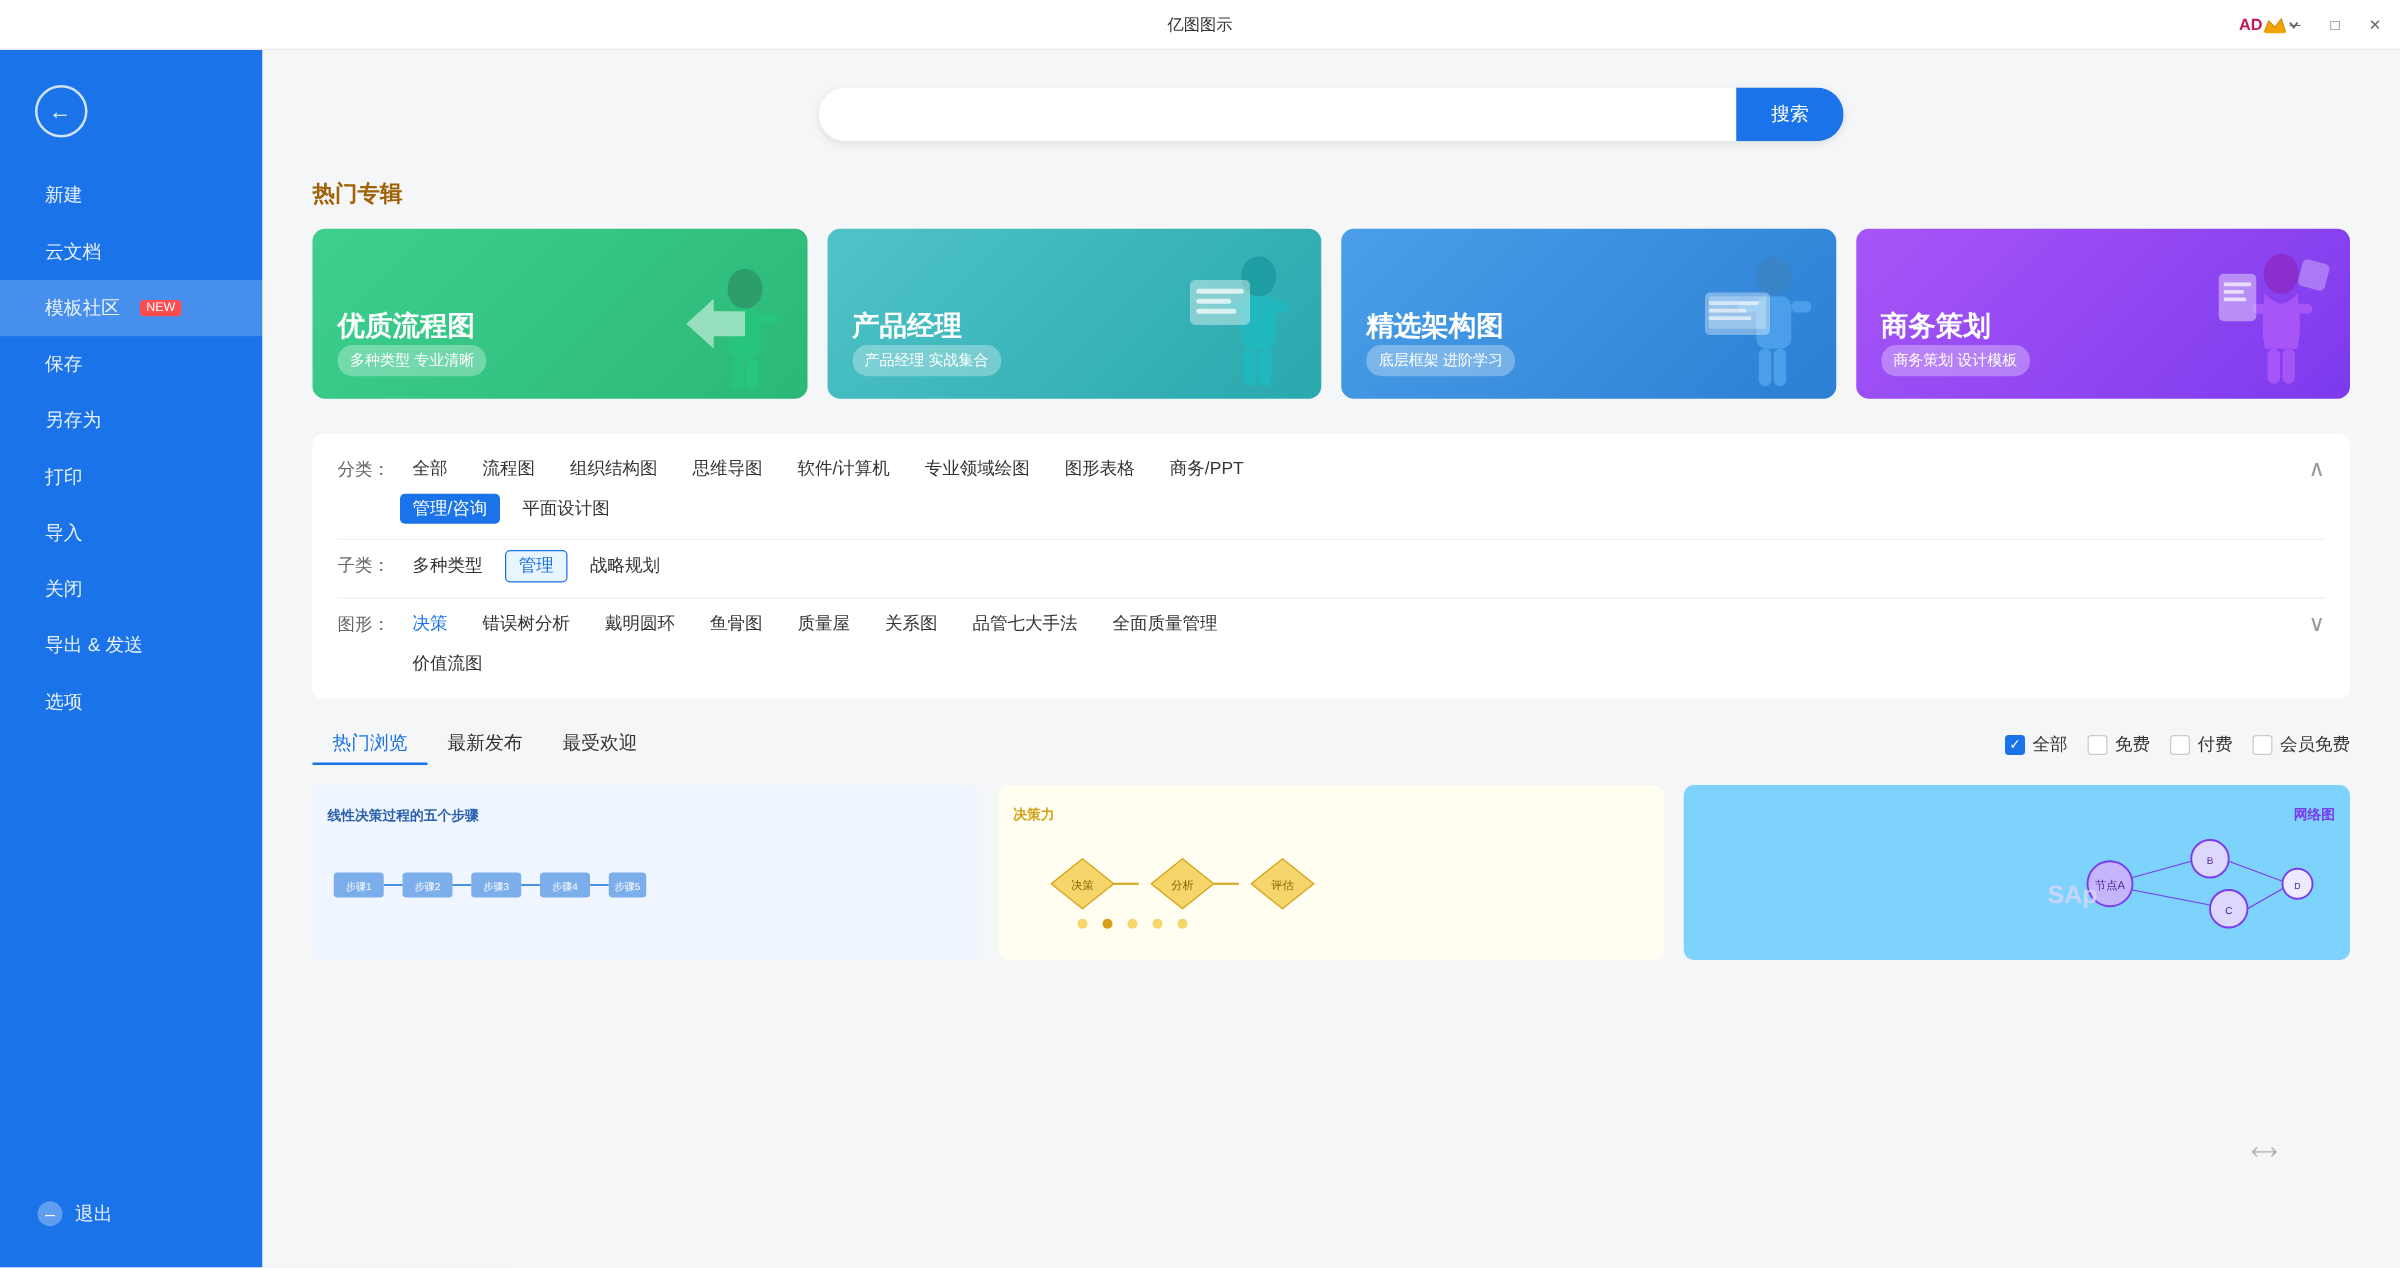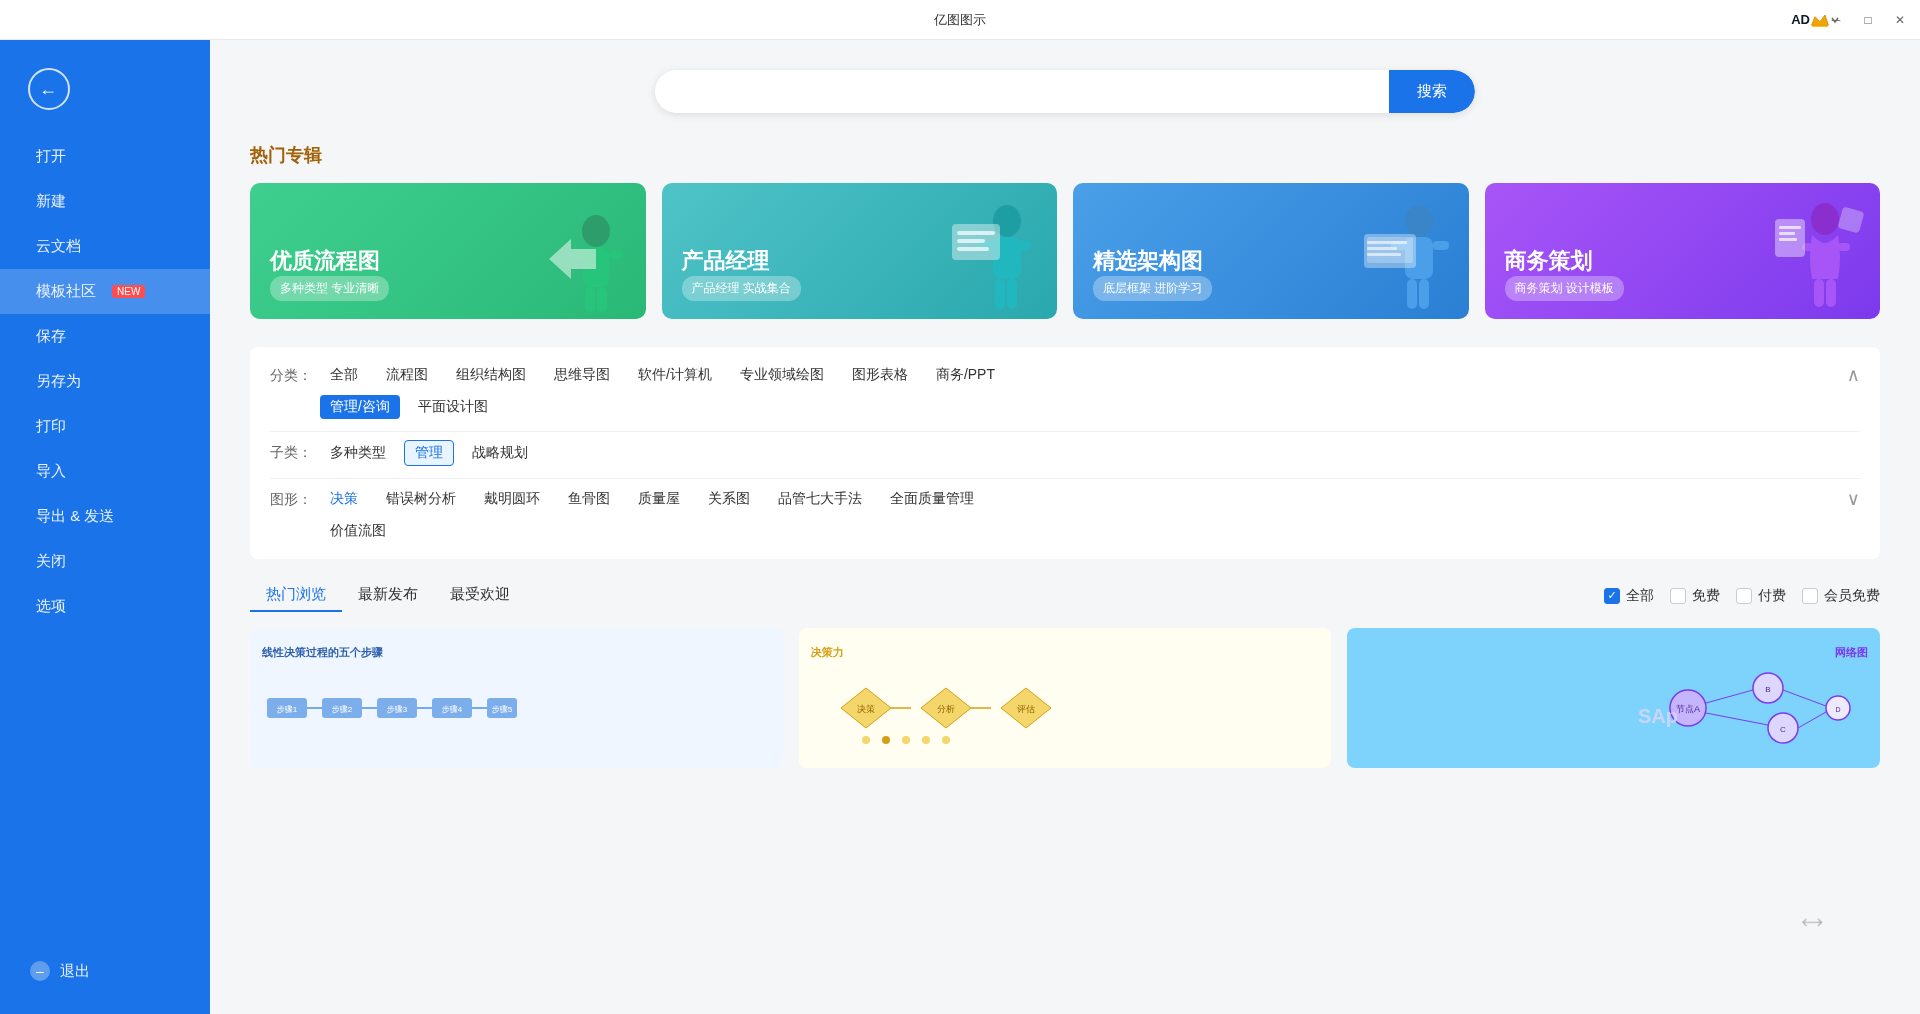--- a/index.html
+++ b/index.html
@@ -37,21 +37,21 @@
       align-items: center;
       justify-content: center;
     }
     .user-area {
       position: absolute;
       right: 80px;
       display: flex;
       align-items: center;
       gap: 0;
       font-size: 13px;
-      color: #0f172a;
+      color: #be185d;
       font-weight: bold;
     }
     .crown-icon {
       width: 20px;
       height: 14px;
     }
 
     
     .app-body {
       display: flex;
@@ -408,23 +408,20 @@
 <div class="app-body">
 
   <div class="sidebar">
     <div class="sidebar-back">
       <div class="back-circle">
         <span class="back-arrow">←</span>
       </div>
     </div>
 
     <div class="sidebar-item">
-      <span>打开</span>
-    </div>
-    <div class="sidebar-item">
       <span>新建</span>
     </div>
     <div class="sidebar-item">
       <span>云文档</span>
     </div>
     <div class="sidebar-item active">
       <span>模板社区</span>
       <span class="new-badge">NEW</span>
     </div>
     <div class="sidebar-item">
@@ -433,24 +430,24 @@
     <div class="sidebar-item">
       <span>另存为</span>
     </div>
     <div class="sidebar-item">
       <span>打印</span>
     </div>
     <div class="sidebar-item">
       <span>导入</span>
     </div>
     <div class="sidebar-item">
+      <span>关闭</span>
+    </div>
+    <div class="sidebar-item">
       <span>导出 &amp; 发送</span>
-    </div>
-    <div class="sidebar-item">
-      <span>关闭</span>
     </div>
     <div class="sidebar-item">
       <span>选项</span>
     </div>
 
     <div class="sidebar-exit">
       <div class="exit-icon">–</div>
       <span>退出</span>
     </div>
   </div>

